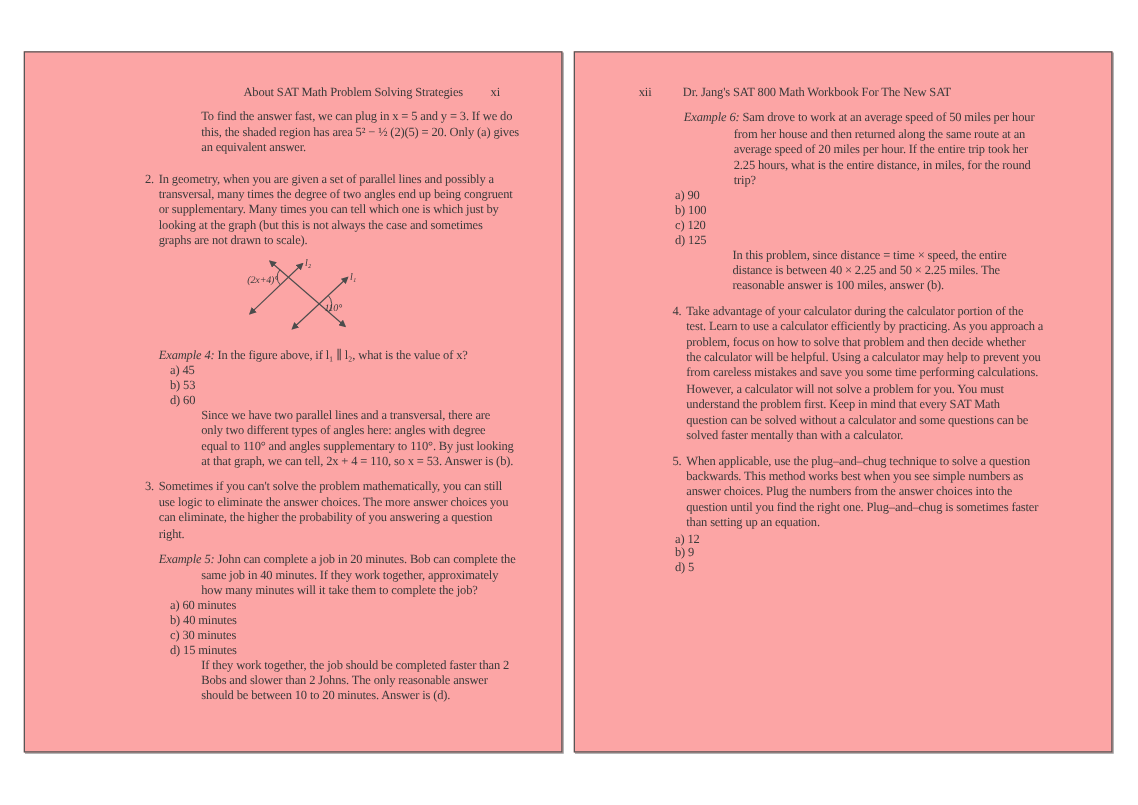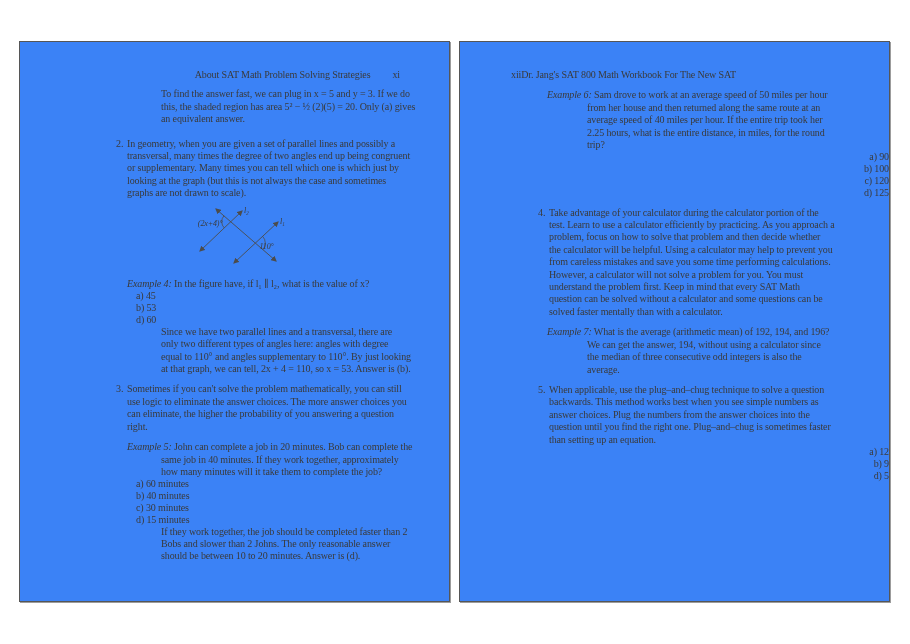--- a/index.html
+++ b/index.html
@@ -10,55 +10,55 @@
     font-family: "Liberation Serif", "DejaVu Serif", serif;
     overflow: hidden;
   }
   .spread {
     display: flex;
     padding: 41px 0 0 19px;
     gap: 9px;
   }
   .page {
     width: 431px; height: 561px;
-    background: #3b82f6;
+    background: #fca5a5;
     border: 1px solid #565656;
     box-shadow: 1px 1px 0 #9c9c9c;
     color: #3a3a3a;
     font-size: 10px;
     line-height: 12.4px;
     letter-spacing: -0.12px;
     overflow: hidden;
   }
   .page-header { margin-top: 27px; }
   .page-left .page-header { text-align: right; padding-right: 49px; }
   .page-left .header-title { margin-right: 22px; }
   .page-right .page-header { text-align: left; padding-left: 51px; }
-  .page-right .page-number { }
+  .page-right .page-number { margin-right: 25px; }
 
   .pre { white-space: pre-line; }
 
   .para-intro { margin: 7px 6px 12px 141px; }
 
   .num-item { display: flex; }
   .page-left  .num-item { margin: 8px 6px 0 96px; }
   .page-right .num-item { margin: 8px 6px 0 78px; }
   .num { flex: 0 0 11px; }
   .item-body { flex: 1; }
 
   .figure-wrap { margin: 5px 0 8px 170px; }
 
   .example { }
   .page-left  .example { margin: 8px 6px 0 141px; text-indent: -34px; }
   .page-right .example { margin: 8px 4px 0 127px; text-indent: -40px; }
   .ex-label { font-style: italic; }
 
   .options { line-height: 11.8px; }
   .page-left  .options { margin-left: 116px; }
-  .page-right .options { margin-left: 80px; text-align: right; }
+  .page-right .options { margin-left: 80px; }
 
   .page-left  .explanation { margin: 0 6px 0 141px; }
   .page-right .explanation { margin: 0 4px 0 126px; }
 
   .fig-line { stroke: #4c4c4c; stroke-width: 0.9; fill: none; }
   .fig-arc  { stroke: #4c4c4c; stroke-width: 0.8; fill: none; }
   .fig-text { font-family: "Liberation Serif", "DejaVu Serif", serif; font-style: italic; font-size: 8px; fill: #3a3a3a; }
 </style>
 </head>
 <body>
@@ -93,21 +93,21 @@
         <line class="fig-line" x1="44" y1="58" x2="88" y2="17" marker-start="url(#arrh)" marker-end="url(#arrh)"></line>
         <path class="fig-arc" d="M33.9,10.8 A9,9 0 0 0 34.2,22.9"></path>
         <path class="fig-arc" d="M72.6,31.3 A10,10 0 0 1 72.9,44.7"></path>
         <text class="fig-text" x="32.5" y="21" text-anchor="end">(2x+4)°</text>
         <text class="fig-text" x="69.5" y="44" text-anchor="start">110°</text>
         <text class="fig-text" x="54" y="8" text-anchor="start">l₂</text>
         <text class="fig-text" x="90" y="19" text-anchor="start">l₁</text>
       </svg>
     </div>
 
-    <div class="example"><span class="ex-label">Example 4:</span> <span class="ex-question pre">In the figure have, if l₁ ∥ l₂, what is the value of x?</span></div>
+    <div class="example"><span class="ex-label">Example 4:</span> <span class="ex-question pre">In the figure above, if l₁ ∥ l₂, what is the value of x?</span></div>
     <div class="options">
       <div class="option">a) 45</div>
       <div class="option">b) 53</div>
       <div class="option">d) 60</div>
     </div>
     <div class="explanation pre">Since we have two parallel lines and a transversal, there are
 only two different types of angles here: angles with degree
 equal to 110° and angles supplementary to 110°. By just looking
 at that graph, we can tell, 2x + 4 = 110, so x = 53. Answer is (b).</div>
 
@@ -131,47 +131,46 @@
     <div class="explanation pre">If they work together, the job should be completed faster than 2
 Bobs and slower than 2 Johns. The only reasonable answer
 should be between 10 to 20 minutes. Answer is (d).</div>
   </div>
 
   <div class="page page-right">
     <div class="page-header"><span class="page-number">xii</span><span class="header-title">Dr. Jang's SAT 800 Math Workbook For The New SAT</span></div>
 
     <div class="example"><span class="ex-label">Example 6:</span> <span class="ex-question pre">Sam drove to work at an average speed of 50 miles per hour
 from her house and then returned along the same route at an
-average speed of 40 miles per hour. If the entire trip took her
+average speed of 20 miles per hour. If the entire trip took her
 2.25 hours, what is the entire distance, in miles, for the round
 trip?</span></div>
     <div class="options">
       <div class="option">a) 90</div>
       <div class="option">b) 100</div>
       <div class="option">c) 120</div>
       <div class="option">d) 125</div>
     </div>
+    <div class="explanation pre">In this problem, since distance = time × speed, the entire
+distance is between 40 × 2.25 and 50 × 2.25 miles. The
+reasonable answer is 100 miles, answer (b).</div>
 
     <div class="num-item">
         <span class="num">4.</span>
         <span class="item-body pre">Take advantage of your calculator during the calculator portion of the
 test. Learn to use a calculator efficiently by practicing. As you approach a
 problem, focus on how to solve that problem and then decide whether
 the calculator will be helpful. Using a calculator may help to prevent you
 from careless mistakes and save you some time performing calculations.
 However, a calculator will not solve a problem for you. You must
 understand the problem first. Keep in mind that every SAT Math
 question can be solved without a calculator and some questions can be
 solved faster mentally than with a calculator.</span>
       </div>
 
-    <div class="example"><span class="ex-label">Example 7:</span> <span class="ex-question pre">What is the average (arithmetic mean) of 192, 194, and 196?
-We can get the answer, 194, without using a calculator since
-the median of three consecutive odd integers is also the
-average.</span></div>
 
     <div class="num-item">
         <span class="num">5.</span>
         <span class="item-body pre">When applicable, use the plug–and–chug technique to solve a question
 backwards. This method works best when you see simple numbers as
 answer choices. Plug the numbers from the answer choices into the
 question until you find the right one. Plug–and–chug is sometimes faster
 than setting up an equation.</span>
       </div>
 

